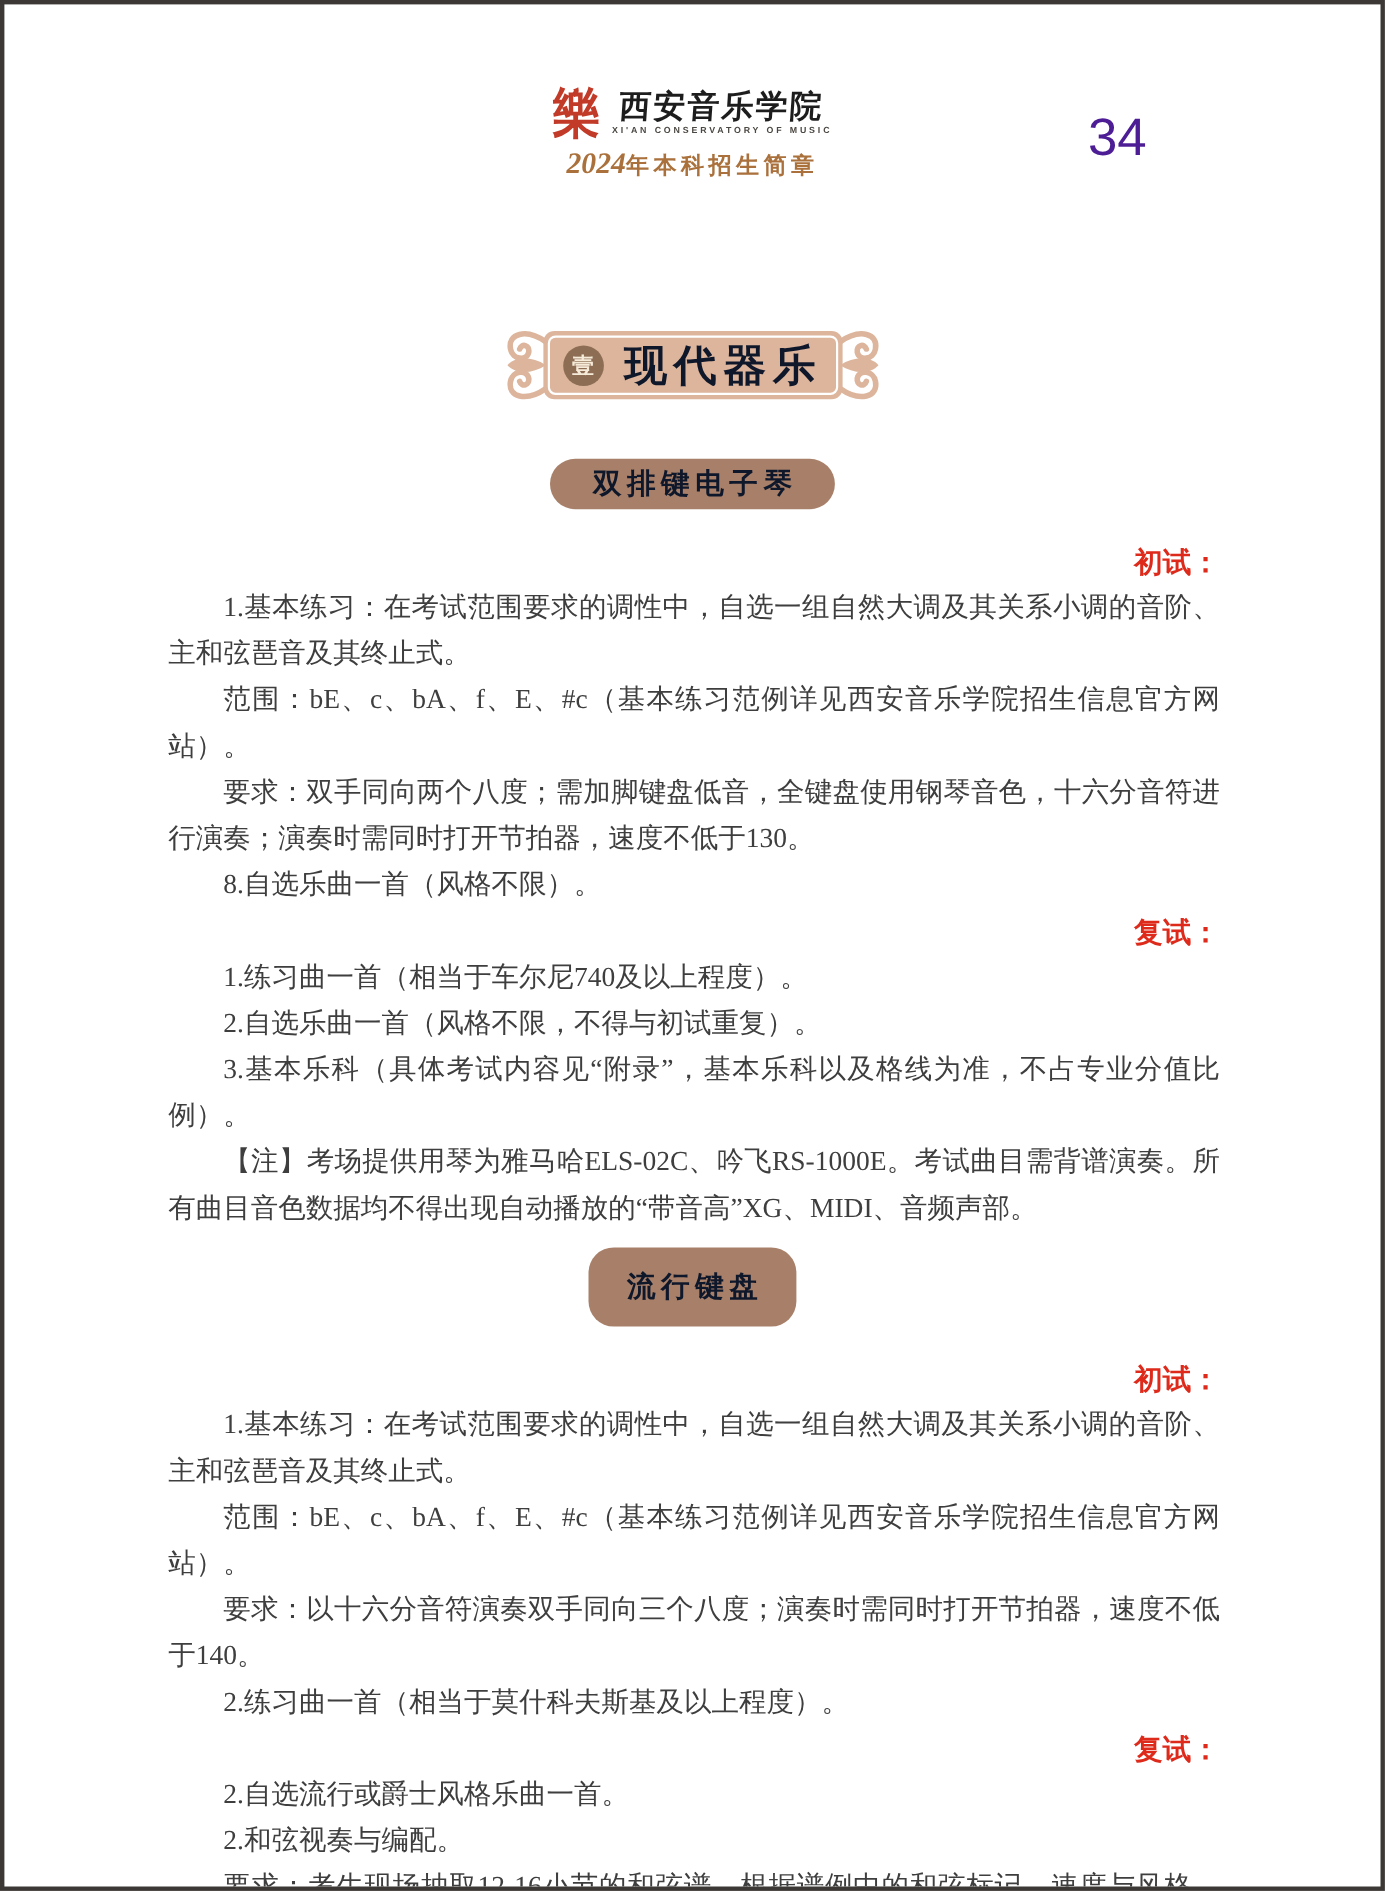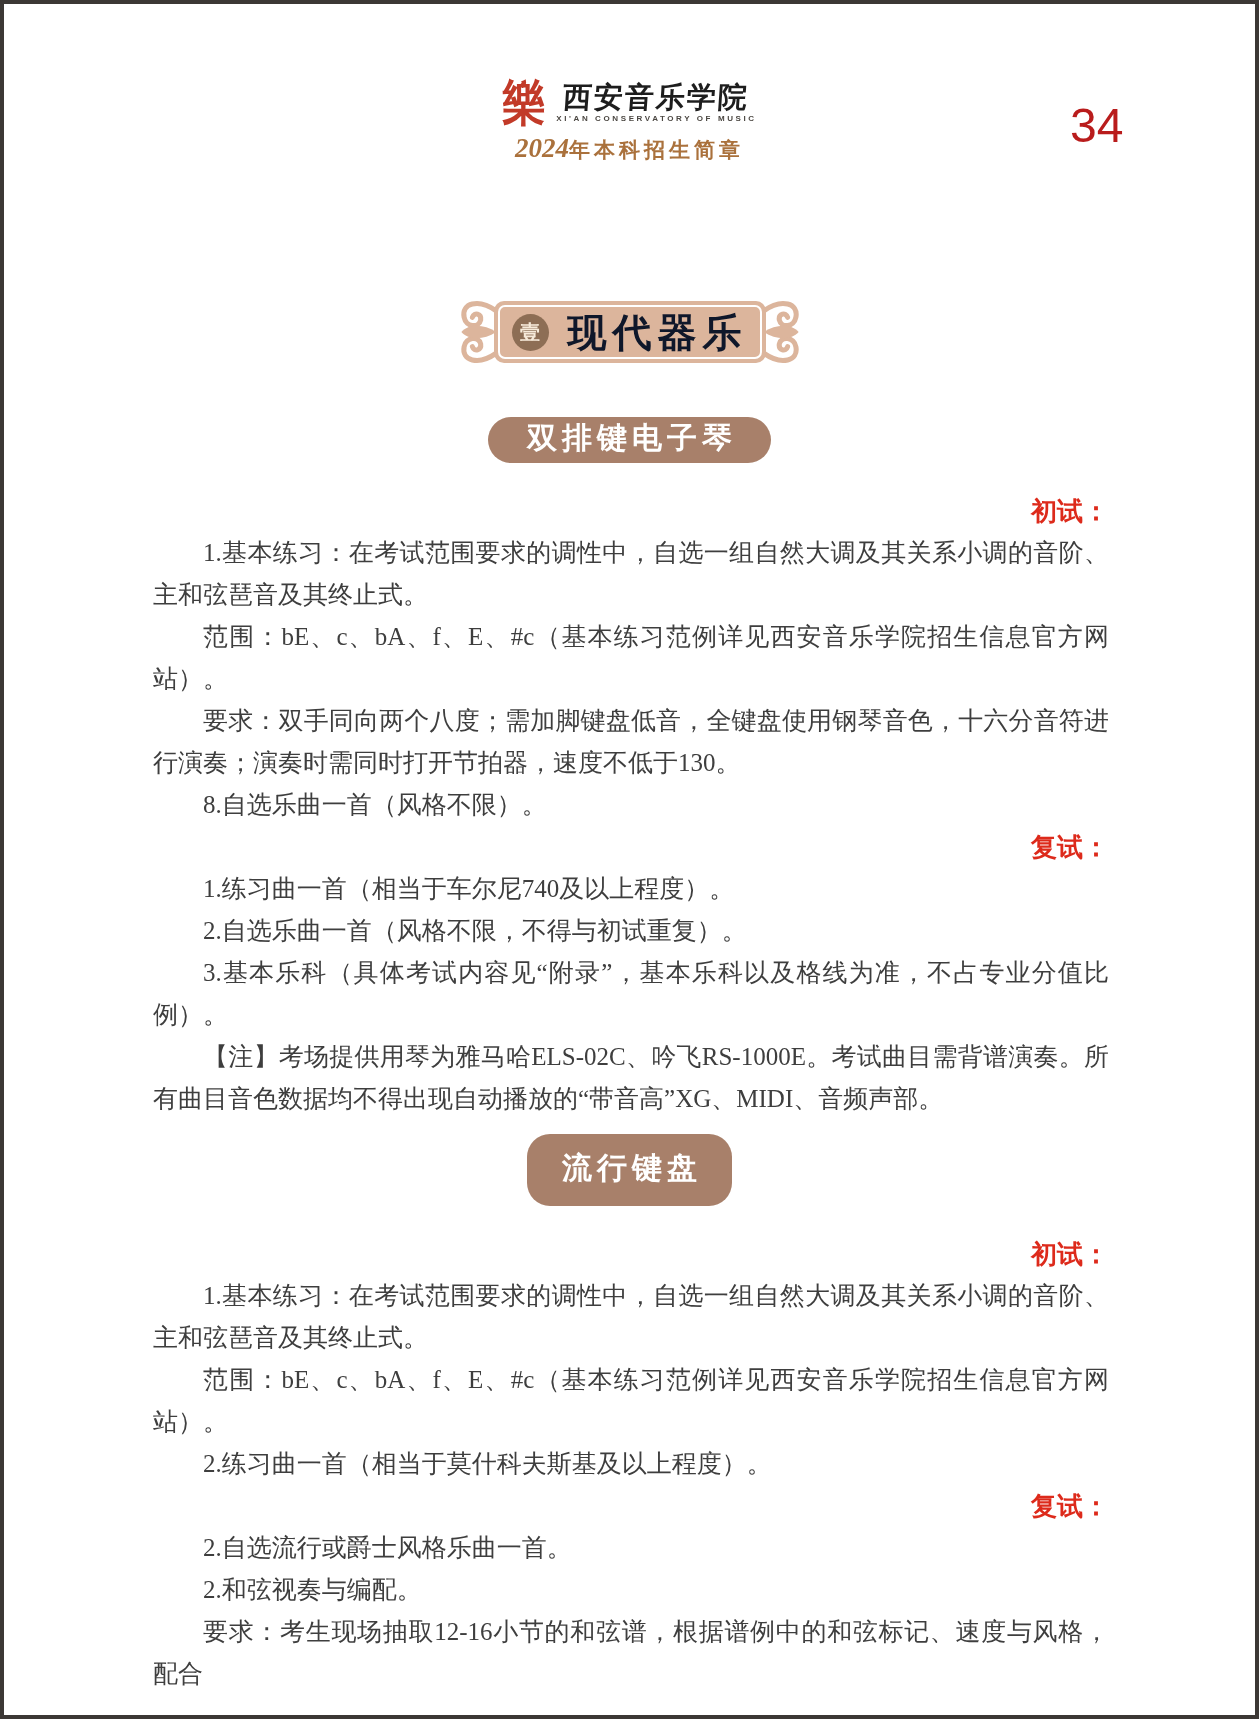--- a/index.html
+++ b/index.html
@@ -21,21 +21,21 @@
     transform:skewX(-4deg);line-height:30px;
   }
   .school-en{
     font-size:8px;font-weight:700;color:#4b4742;letter-spacing:2.6px;
     margin-top:2px;font-family:"Liberation Sans",sans-serif;white-space:nowrap;
   }
   .year-line{margin-top:7px;color:#aa713c;display:flex;align-items:baseline;}
   .year-num{font-size:27px;font-style:italic;font-weight:700;font-family:"Liberation Serif",serif;}
   .year-cn{font-size:21px;letter-spacing:4px;font-weight:700;font-family:"Liberation Sans",sans-serif;}
   .page-num{
-    position:absolute;top:94px;left:1066px;font-size:48px;color:#b91c1c;
+    position:absolute;top:94px;left:985px;font-size:48px;color:#4c1d95;
     font-family:"Liberation Sans","DejaVu Sans",sans-serif;
   }
   
   .banner-wrap{margin-top:126px;display:flex;justify-content:center;align-items:center;}
   .banner-orn{width:46px;height:84px;flex:none;}
   .banner-orn.right{transform:scaleX(-1);}
   .banner-box{
     width:272px;height:62px;background:#dcb59c;border-radius:10px;
     box-sizing:border-box;padding:4px;margin:0 -6px;position:relative;z-index:1;
   }
@@ -49,22 +49,22 @@
     color:#f6ead9;font-size:20px;font-weight:700;
   }
   .banner-title{
     font-size:39px;font-weight:700;color:#0f172a;letter-spacing:6px;
     text-indent:6px;line-height:1;
   }
   
   .pill{
     margin:43px auto 0;width:fit-content;height:46px;line-height:46px;
     background:#a8806a;border-radius:23px;padding:0 34px;
-    color:#ffffff;font-size:30px;font-weight:700;letter-spacing:5px;text-indent:5px;
-    font-family:Liberation Mono, monospace;
+    color:#0f172a;font-size:26px;font-weight:700;letter-spacing:5px;text-indent:5px;
+    font-family:Liberation Serif, serif;
   }
   .pill.second{margin:14px auto 18px;padding:13px 30px;}
   
   .content{margin:27px 146px 0 149px;}
   .content p{
     margin:0;font-size:25px;line-height:42px;color:#3e3e3e;
     text-indent:2em;text-align:justify;
   }
   .content p.h{
     color:#dd2a1b;font-weight:700;font-size:26px;
@@ -125,20 +125,21 @@
     <p>3.基本乐科（具体考试内容见“附录”，基本乐科以及格线为准，不占专业分值比例）。</p>
     <p>【注】考场提供用琴为雅马哈ELS-02C、吟飞RS-1000E。考试曲目需背谱演奏。所有曲目音色数据均不得出现自动播放的“带音高”XG、MIDI、音频声部。</p>
   </div>
 
   <div class="pill second">流行键盘</div>
 
   <div class="content">
     <p class="h">初试：</p>
     <p>1.基本练习：在考试范围要求的调性中，自选一组自然大调及其关系小调的音阶、主和弦琶音及其终止式。</p>
     <p>范围：bE、c、bA、f、E、#c（基本练习范例详见西安音乐学院招生信息官方网站）。</p>
+    <p>要求：以十六分音符演奏双手同向三个八度；演奏时需同时打开节拍器，速度不低于140。</p>
     <p>2.练习曲一首（相当于莫什科夫斯基及以上程度）。</p>
     <p class="h">复试：</p>
     <p>2.自选流行或爵士风格乐曲一首。</p>
     <p>2.和弦视奏与编配。</p>
     <p>要求：考生现场抽取12-16小节的和弦谱，根据谱例中的和弦标记、速度与风格，配合</p>
   </div>
 
 </div>
 
 </body></html>

